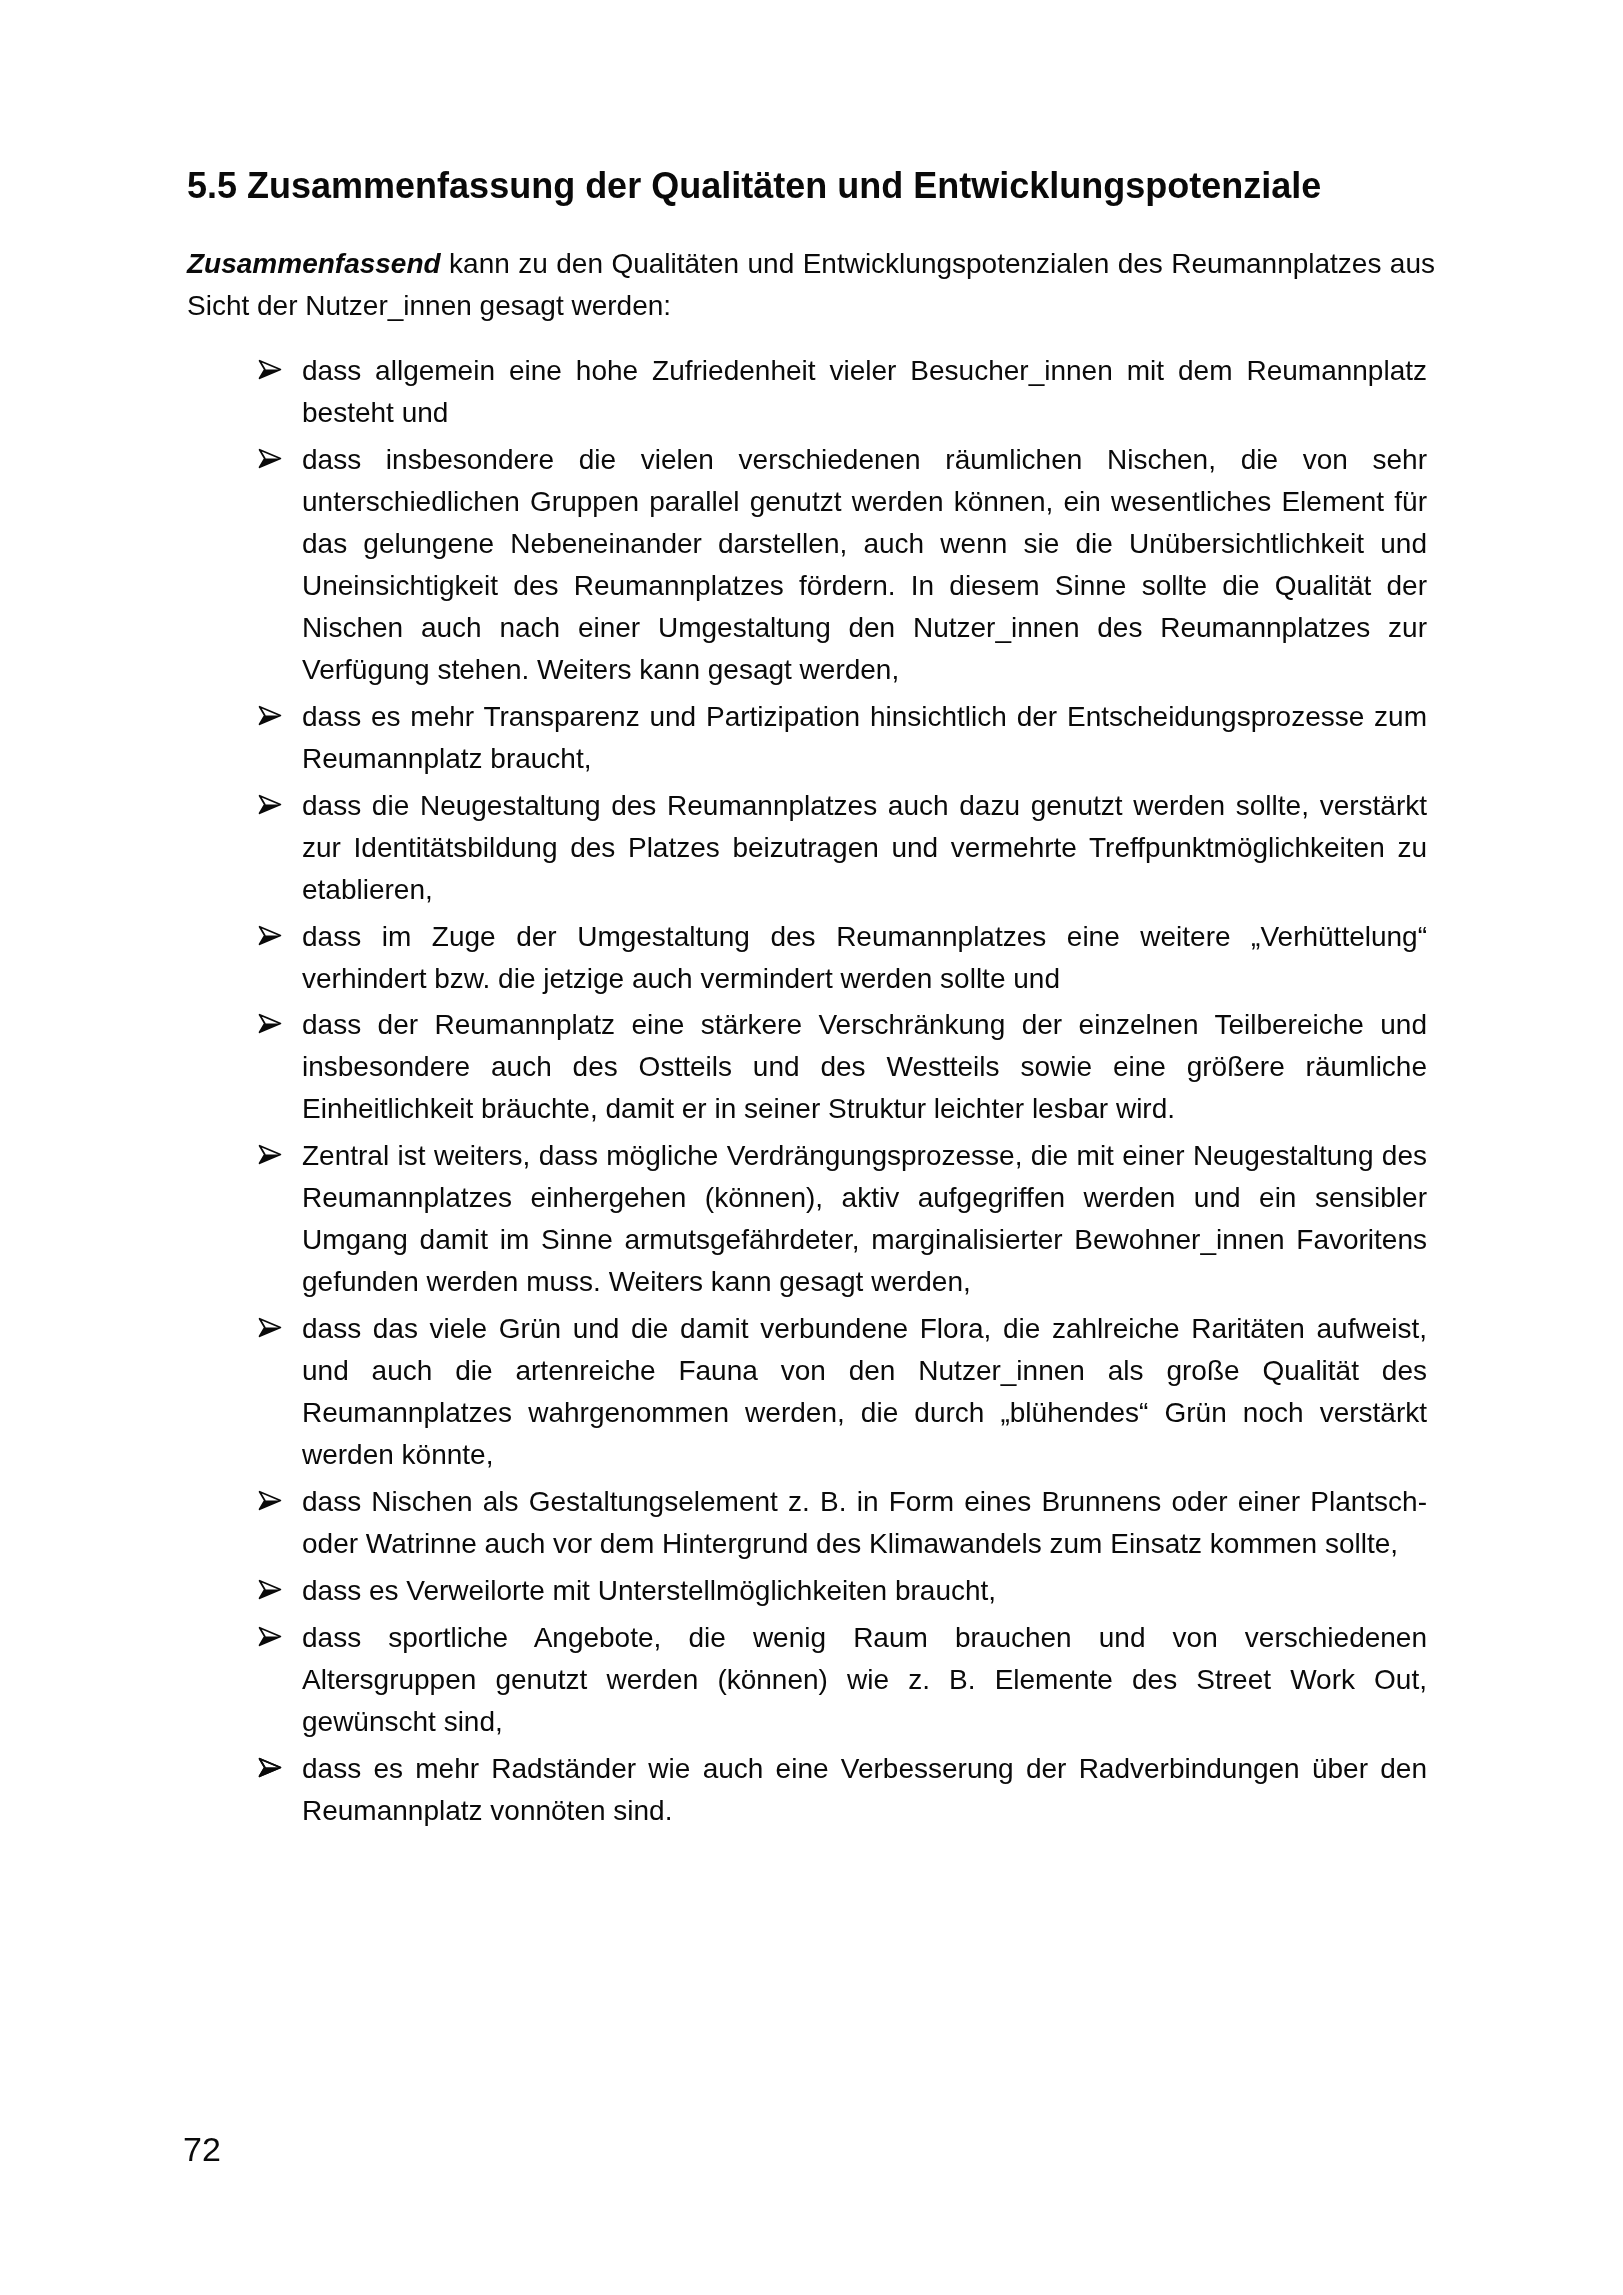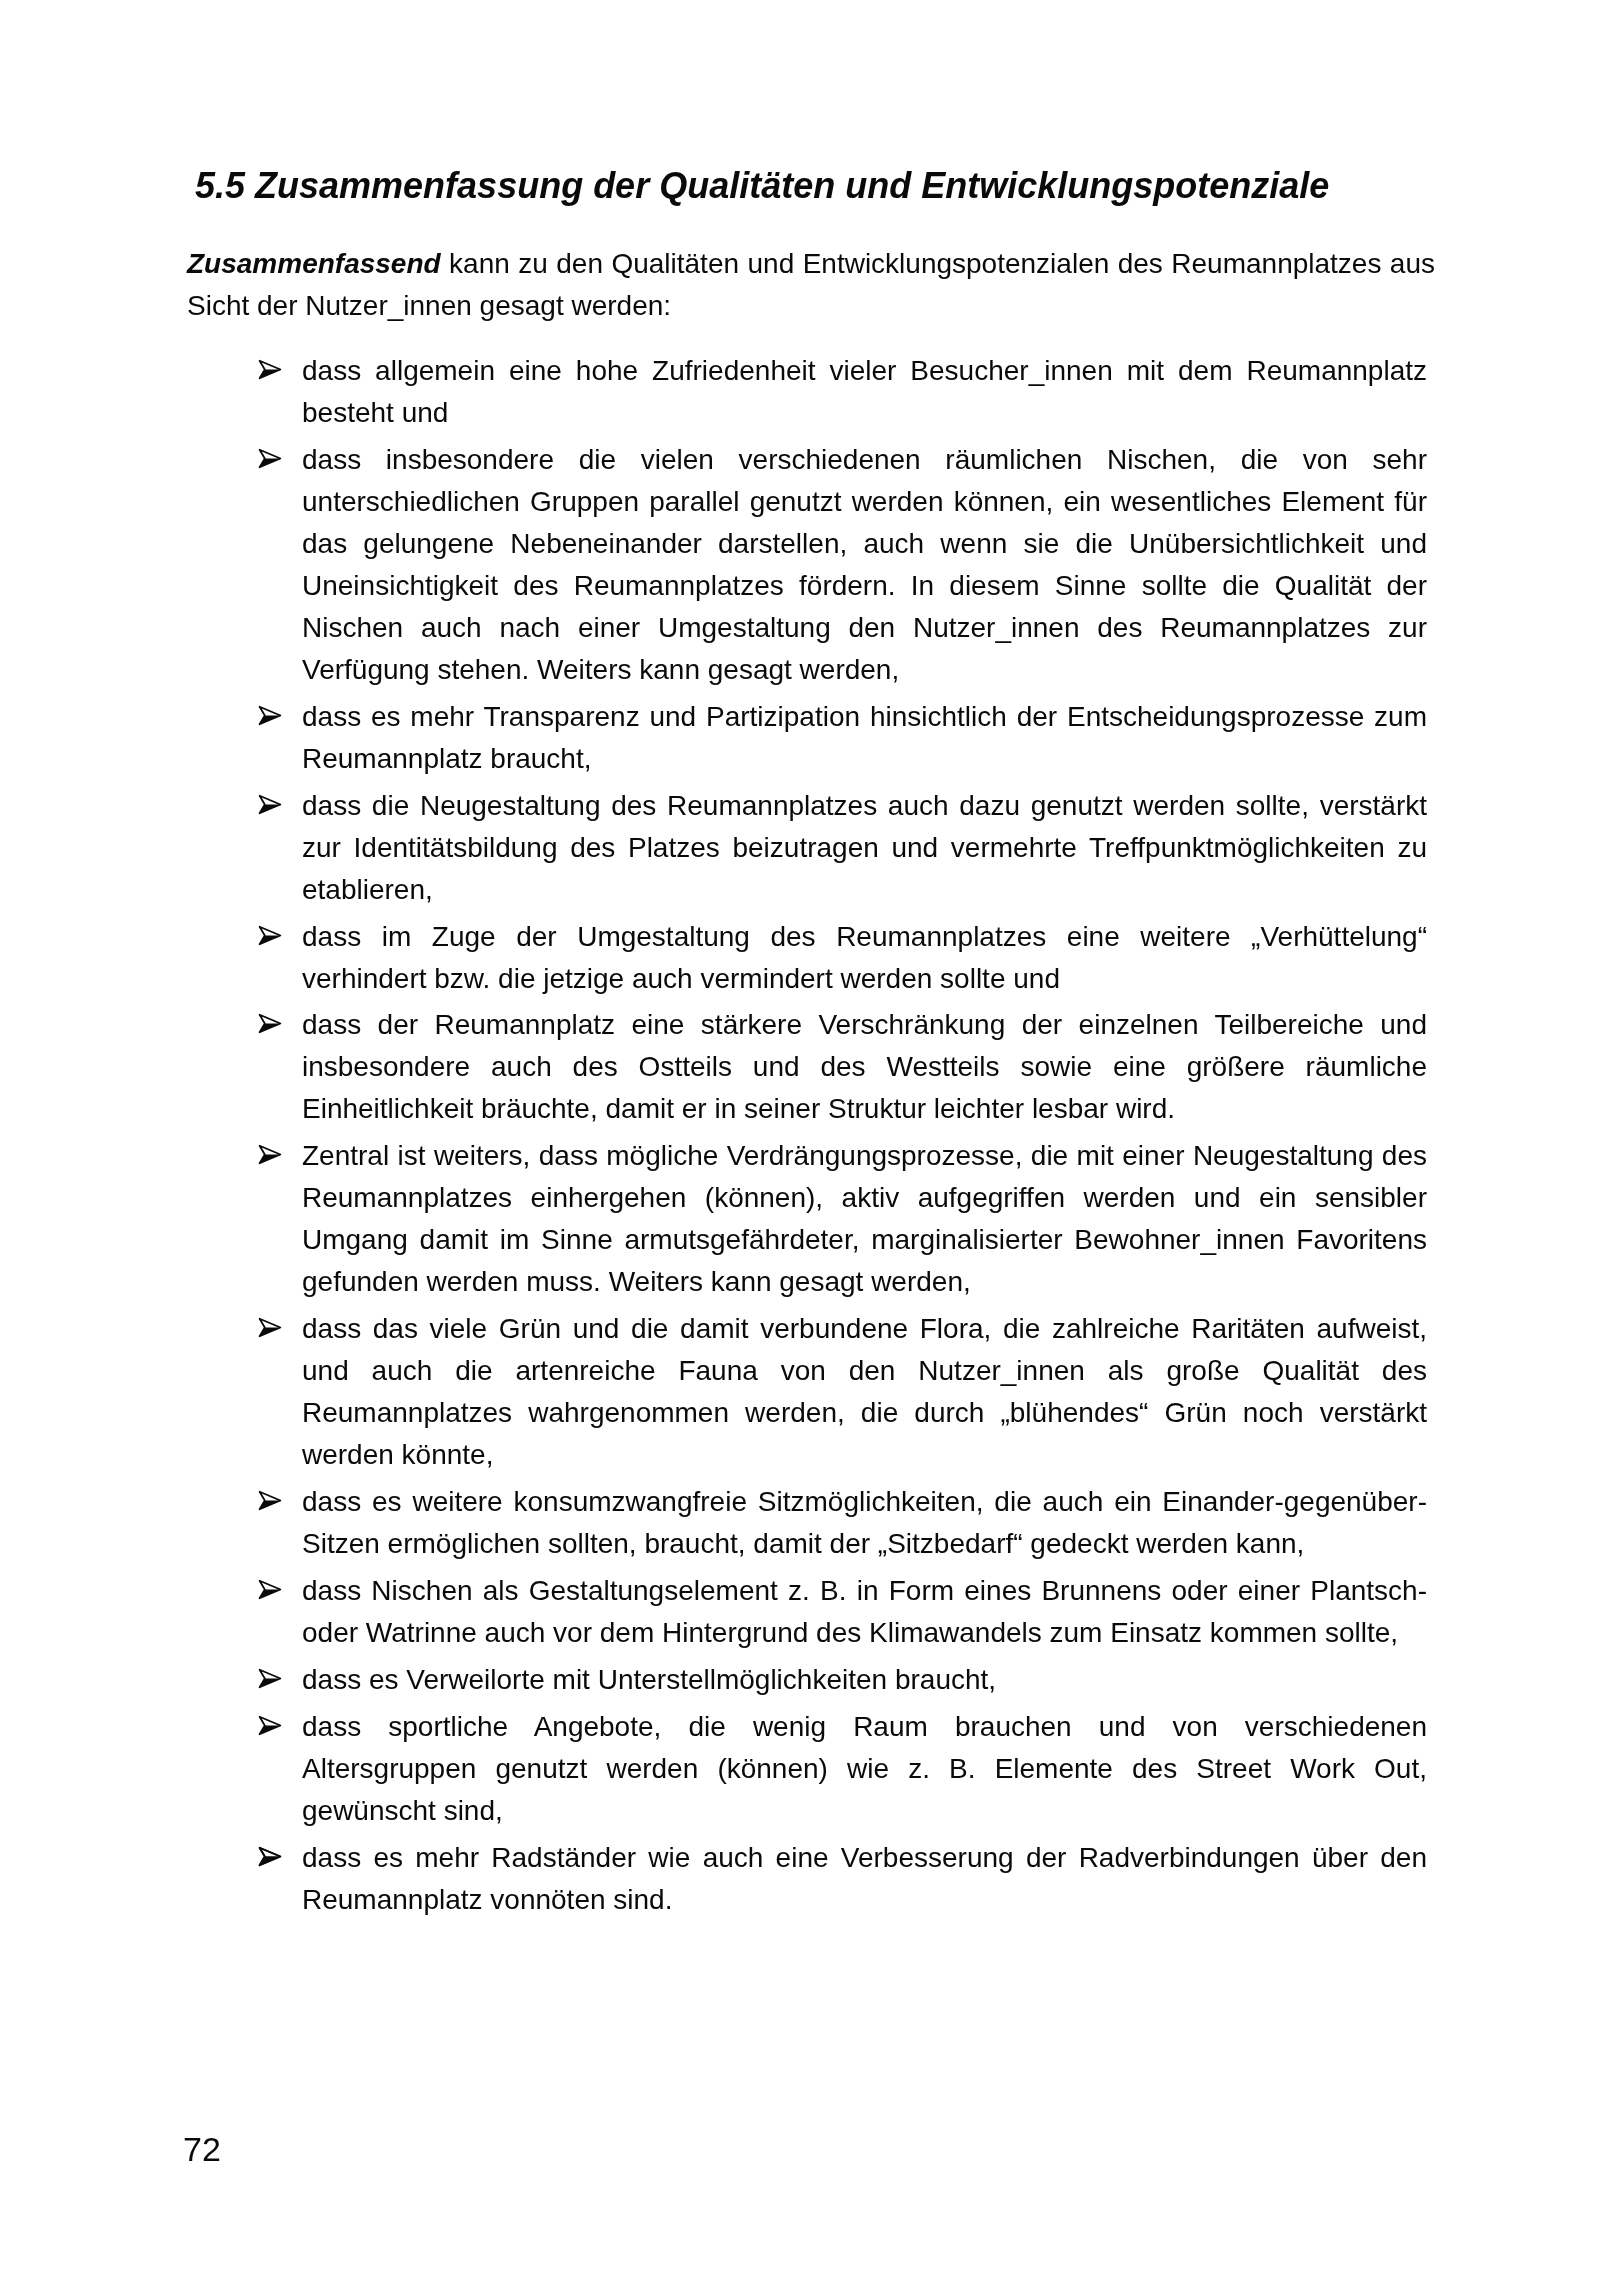--- a/index.html
+++ b/index.html
@@ -20,23 +20,22 @@
   .content {
     position: absolute;
     left: 187px;
     top: 162px;
     width: 1248px;
   }
   h1.section-heading {
     font-size: 36px;
     line-height: 47px;
     font-weight: 700;
-    margin: 0 0 34px 8px;
+    margin: 0 0 34px 0;
     white-space: nowrap;
-    font-style: italic;
   }
   p.intro {
     font-size: 28px;
     line-height: 42px;
     text-align: justify;
     margin: 0 0 23px 0;
   }
   p.intro strong { font-weight: 700; font-style: italic; }
   ul.bullet-list {
     list-style: none;
@@ -123,26 +122,20 @@
             <svg viewBox="0 0 30 26" aria-hidden="true">
               <path d="M2 2 L28 13 L2 24 L8.5 13 Z" fill="none" stroke="#0a0a0a" stroke-width="2.2" stroke-linejoin="round"></path>
               <path d="M2 24 L28 13 L8.5 13 Z" fill="#0a0a0a"></path>
             </svg>
           </span><span>dass das viele Grün und die damit verbundene Flora, die zahlreiche Raritäten aufweist, und auch die artenreiche Fauna von den Nutzer_innen als große Qualität des Reumannplatzes wahrgenommen werden, die durch „blühendes“ Grün noch verstärkt werden könnte,</span></li>
         <li><span class="marker">
             <svg viewBox="0 0 30 26" aria-hidden="true">
               <path d="M2 2 L28 13 L2 24 L8.5 13 Z" fill="none" stroke="#0a0a0a" stroke-width="2.2" stroke-linejoin="round"></path>
               <path d="M2 24 L28 13 L8.5 13 Z" fill="#0a0a0a"></path>
             </svg>
-          </span><span>dass es weitere konsumzwangfreie Sitzmöglichkeiten, die auch ein Einander-gegenüber-Sitzen ermöglichen sollten, braucht, damit der „Sitzbedarf“ gedeckt werden kann,</span></li>
-        <li><span class="marker">
-            <svg viewBox="0 0 30 26" aria-hidden="true">
-              <path d="M2 2 L28 13 L2 24 L8.5 13 Z" fill="none" stroke="#0a0a0a" stroke-width="2.2" stroke-linejoin="round"></path>
-              <path d="M2 24 L28 13 L8.5 13 Z" fill="#0a0a0a"></path>
-            </svg>
           </span><span>dass Nischen als Gestaltungselement z. B. in Form eines Brunnens oder einer Plantsch- oder Watrinne auch vor dem Hintergrund des Klimawandels zum Einsatz kommen sollte,</span></li>
         <li><span class="marker">
             <svg viewBox="0 0 30 26" aria-hidden="true">
               <path d="M2 2 L28 13 L2 24 L8.5 13 Z" fill="none" stroke="#0a0a0a" stroke-width="2.2" stroke-linejoin="round"></path>
               <path d="M2 24 L28 13 L8.5 13 Z" fill="#0a0a0a"></path>
             </svg>
           </span><span>dass es Verweilorte mit Unterstellmöglichkeiten braucht,</span></li>
         <li><span class="marker">
             <svg viewBox="0 0 30 26" aria-hidden="true">
               <path d="M2 2 L28 13 L2 24 L8.5 13 Z" fill="none" stroke="#0a0a0a" stroke-width="2.2" stroke-linejoin="round"></path>

